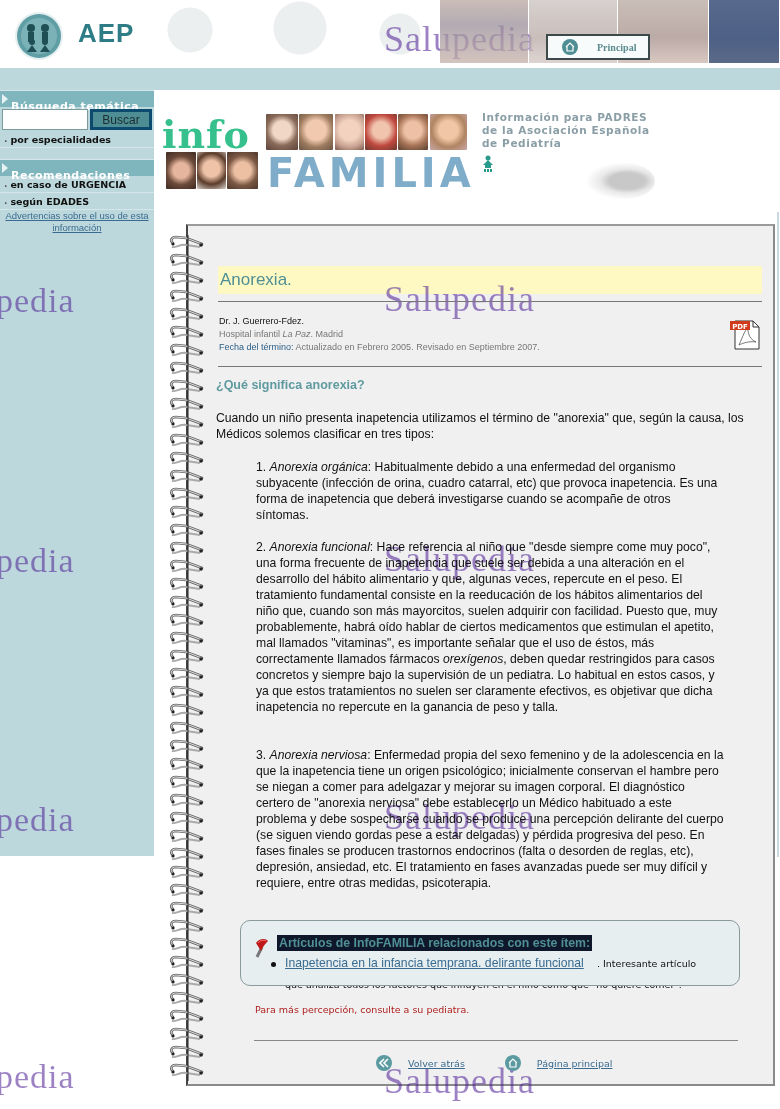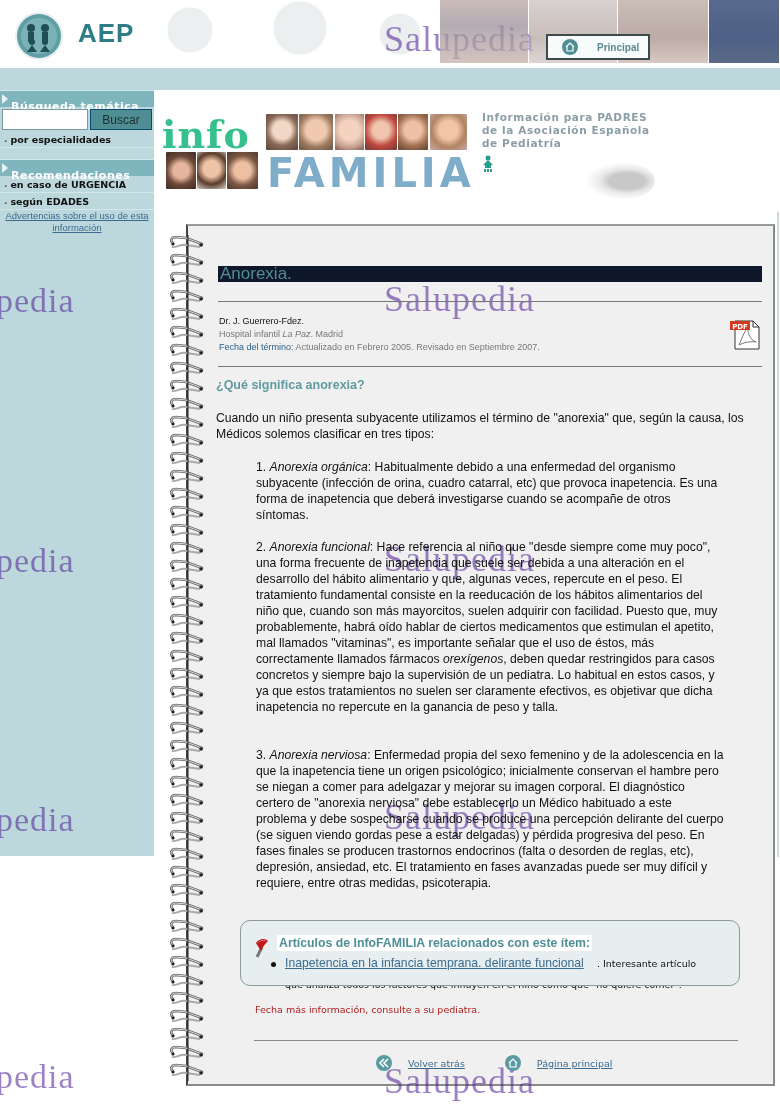--- a/index.html
+++ b/index.html
@@ -15,31 +15,31 @@
   .logo-circle { position: absolute; left: 3px; top: 2px; width: 72px; height: 64px; }
   .logo-aep { position: absolute; left: 78px; top: 18px; font-size: 26px; font-weight: bold; color: #2e7d86; letter-spacing: 1px; }
   .logo-name { position: absolute; left: 78px; top: 37px; font-size: 19px; color: #3a4a4c; letter-spacing: 0.2px; }
   .logo-name b { color: #2e7d86; font-weight: bold; }
   .salupedia-wm { position: absolute; font-family: Liberation Serif, serif; color: #4c1d95; opacity: 0.55; font-size: 36px; letter-spacing: 1px; pointer-events: none; margin-top: 16px; }
   .photo-strip { position: absolute; left: 440px; top: 0; width: 340px; height: 63px; display: flex; gap: 1px; }
   .photo { height: 63px; }
   .principal-btn { position: absolute; left: 546px; top: 34px; width: 104px; height: 26px; background: #f7fbfb; border: 2px solid #3d4a4c;
     display: flex; align-items: center; padding-left: 14px; gap: 12px; cursor: pointer; }
   .principal-btn .home-ic { width: 16px; height: 16px; border-radius: 50%; background: #4d8d93; display: flex; align-items: center; justify-content: center; }
-  .principal-label { font-family: Liberation Sans, sans-serif; font-size: 10px; font-weight: bold; color: #5b8a8f; padding-left: 7px; }
+  .principal-label { font-family: Liberation Serif, serif; font-size: 10px; font-weight: bold; color: #5b8a8f; padding-left: 7px; }
   .topbar { position: absolute; left: 0; top: 68px; width: 780px; height: 22px; background: #bdd8dc; }
 
   
   .sidebar { position: absolute; left: 0; top: 90px; width: 154px; height: 766px; background: #bdd8dc; overflow: hidden; }
   .sb-head { height: 17px; background: #7fb5bd; display: flex; align-items: center; padding-left: 2px; border-top: 1px solid #d4e6e9; }
   .sb-head-tri { width: 0; height: 0; border-top: 5px solid transparent; border-bottom: 5px solid transparent; border-left: 6px solid #e6f2f3; margin-right: 3px; }
   .sb-head-label { font-family: "DejaVu Sans", sans-serif; font-size: 11px; font-weight: bold; color: #ffffff; letter-spacing: 0.5px; margin-top: 14px; }
   .sb-search { display: flex; height: 24px; padding: 2px 2px 0 2px; gap: 2px; }
   .sb-input { width: 86px; height: 21px; border: 1px solid #7a9a9e; background: #fff; font-size: 11px; }
-  .sb-btn { width: 82px; height: 21px; background: #4d8d93; border: 1px solid #0c4a6e; color: #1d2d2f; font-size: 12px; font-family: "Liberation Sans", sans-serif; cursor: pointer; }
+  .sb-btn { width: 82px; height: 21px; background: #4d8d93; border: 3px solid #0c4a6e; color: #1d2d2f; font-size: 12px; font-family: "Liberation Sans", sans-serif; cursor: pointer; }
   .sb-item { height: 17px; display: flex; align-items: center; padding-left: 4px; border-bottom: 1px solid #d4e6e9; font-family: "DejaVu Sans", sans-serif; font-size: 9.5px; font-weight: bold; color: #111; cursor: pointer; }
   .sb-item .dot { color: #555; margin-right: 3px; font-size: 9px; }
   .sb-gap { height: 11px; }
   .sb-warn { text-align: center; font-size: 9.5px; line-height: 12px; color: #3a6b90; text-decoration: underline; padding: 0 2px; cursor: pointer; }
 
   
   .banner { position: absolute; left: 160px; top: 110px; width: 520px; height: 95px; }
   .banner-info { position: absolute; left: 2px; top: 2px; font-family: "DejaVu Serif", serif; font-size: 38px; font-weight: bold; color: #35c08d; letter-spacing: 1px; }
   .face { position: absolute; border-radius: 1px; }
   .banner-familia { position: absolute; left: 107px; top: 40px; font-family: "DejaVu Sans", sans-serif; font-size: 40px; font-weight: bold; color: #7fadc9; letter-spacing: 4px; }
@@ -48,42 +48,42 @@
   .banner-baby { position: absolute; left: 425px; top: 52px; width: 70px; height: 38px; border-radius: 50%;
     background: radial-gradient(ellipse at 60% 50%, #c8c8c8 0 30%, #e8e8e8 45%, #ffffff 70%); }
 
   
   .notebook { position: absolute; left: 186px; top: 224px; width: 589px; height: 862px; background: #f0f0f0;
     border-top: 2px solid #9a9a9a; border-right: 2px solid #8a8a8a; border-bottom: 2px solid #8a8a8a; border-left: 2px solid #444; }
   .spiral { position: absolute; left: 168px; top: 235px; width: 36px; height: 845px; }
   .ring { position: absolute; left: 0; width: 36px; height: 18px; }
   .right-frame { position: absolute; left: 777px; top: 212px; width: 2px; height: 645px; background: #c8dadd; }
 
-  .title-bar { position: absolute; left: 30px; top: 40px; width: 544px; height: 16px; background: #0f172a; display: flex; align-items: center; padding-left: 2px; }
+  .title-bar { position: absolute; left: 30px; top: 40px; width: 544px; height: 28px; background: #fef9c3; display: flex; align-items: center; padding-left: 2px; }
   .title { font-size: 17px; color: #4f8f95; }
   .hr1 { position: absolute; left: 30px; top: 75px; width: 544px; height: 1px; background: #777; }
   .author { position: absolute; left: 31px; top: 90px; font-size: 9px; color: #111; }
   .hospital { position: absolute; left: 31px; top: 103px; font-size: 9px; color: #777; }
   .date { position: absolute; left: 31px; top: 116px; font-size: 9px; color: #777; }
   .date .lbl { color: #2a5f88; }
   .pdf-icon { position: absolute; left: 541px; top: 92px; width: 32px; height: 32px; cursor: pointer; }
   .hr2 { position: absolute; left: 30px; top: 140px; width: 544px; height: 1px; background: #777; }
 
   .section-h { position: absolute; left: 28px; top: 152px; font-size: 12.5px; font-weight: bold; color: #5f9aa0; }
   .body-text { position: absolute; left: 28px; width: 550px; font-size: 12.2px; line-height: 16px; color: #111; }
   .intro { top: 184px; }
   .list-item { position: absolute; left: 68px; width: 470px; font-size: 12.2px; line-height: 16px; color: #111; }
   .li1 { top: 233px; }
   .li2 { top: 313px; }
   .li3 { top: 521px; }
   .list-item i { font-style: italic; }
 
   .related-box { position: absolute; left: 52px; top: 694px; width: 500px; height: 66px; background: #e6eef0; border: 1px solid #8a9a9c; border-radius: 10px; }
   .related-pin { position: absolute; left: 12px; top: 16px; }
-  .related-h { position: absolute; left: 36px; top: 14px; font-size: 12.3px; font-weight: bold; color: #4f8f95; background: #ffffff; padding: 1px 2px; }
+  .related-h { position: absolute; left: 36px; top: 14px; font-size: 12.3px; font-weight: bold; color: #4f8f95; background: #0f172a; padding: 1px 2px; }
   .related-bullet { position: absolute; left: 30px; top: 41px; width: 5px; height: 5px; border-radius: 50%; background: #111; }
   .related-link { position: absolute; left: 44px; top: 35px; font-size: 12.2px; color: #3a6b90; text-decoration: underline; cursor: pointer; white-space: nowrap; }
   .related-desc { position: absolute; left: 356px; top: 37px; font-family: "DejaVu Sans", sans-serif; font-size: 9.5px; color: #111; white-space: nowrap; }
   .overflow-text { position: absolute; left: 97px; top: 752px; width: 450px; font-family: "DejaVu Sans", sans-serif; font-size: 9.5px; line-height: 14px; color: #111; }
   .consult { position: absolute; left: 67px; top: 778px; font-family: "DejaVu Sans", sans-serif; font-size: 9.5px; color: #b02020; }
   .hr3 { position: absolute; left: 66px; top: 814px; width: 484px; height: 1px; background: #888; }
   .footer-nav { position: absolute; left: 188px; top: 829px; display: flex; gap: 40px; align-items: center; }
   .fnav { display: flex; align-items: center; gap: 16px; cursor: pointer; }
   .fnav-ic { width: 16px; height: 16px; border-radius: 50%; background: #5a9aa0; display: flex; align-items: center; justify-content: center; }
   .fnav-label { font-family: "DejaVu Sans", sans-serif; font-size: 9.5px; color: #3a6b90; text-decoration: underline; }
@@ -208,21 +208,21 @@
     <path d="M6 3 H24 L30 9 V31 H6 Z" fill="#fff" stroke="#333" stroke-width="1"></path>
     <path d="M24 3 V9 H30" fill="none" stroke="#333" stroke-width="1"></path>
     <path d="M10 27 C14 18, 16 12, 18 11 C20 12, 18 20, 27 24 C20 23, 14 25, 10 27 Z" fill="none" stroke="#555" stroke-width="0.8"></path>
     <rect x="1" y="3" width="20" height="9" fill="#d23a1e"></rect>
     <text x="11" y="10.5" font-size="7" fill="#fff" text-anchor="middle" font-family="DejaVu Sans, sans-serif" font-weight="bold">PDF</text>
   </svg>
   <div class="hr2"></div>
 
   <h2 class="section-h">¿Qué significa anorexia?</h2>
 
-  <p class="body-text intro">Cuando un niño presenta subyacente utilizamos el término de "anorexia" que, según la causa, los Médicos solemos clasificar en tres tipos:</p>
+  <p class="body-text intro">Cuando un niño presenta inapetencia utilizamos el término de "anorexia" que, según la causa, los Médicos solemos clasificar en tres tipos:</p>
 
   <p class="list-item li1"><span>1. </span><i>Anorexia orgánica</i><span>: Habitualmente debido a una enfermedad del organismo subyacente (infección de orina, cuadro catarral, etc) que provoca inapetencia. Es una forma  de inapetencia que deberá investigarse cuando se acompañe de otros síntomas.</span></p>
 
   <div class="salupedia-wm" style="left:196px; top:296px;">Salupedia</div>
 
   <p class="list-item li2"><span>2. </span><i>Anorexia funcional</i><span>: Hace referencia al niño que "desde siempre come muy poco", una forma frecuente de inapetencia que suele ser debida a una alteración en el desarrollo del hábito alimentario y que, algunas veces, repercute en el peso. El tratamiento fundamental consiste en la reeducación de los hábitos alimentarios del niño que, cuando son más mayorcitos, suelen adquirir con facilidad. Puesto que, muy probablemente, habrá oído hablar de ciertos medicamentos que estimulan el apetito, mal llamados "vitaminas", es importante señalar que el uso de éstos, más correctamente llamados fármacos </span><i>orexígenos</i><span>, deben quedar restringidos para casos concretos y siempre bajo la supervisión de un pediatra. Lo habitual en estos casos, y ya que estos tratamientos no suelen ser claramente efectivos, es objetivar que dicha inapetencia no repercute en la ganancia de peso y talla.</span></p>
 
   <div class="salupedia-wm" style="left:196px; top:554px;">Salupedia</div>
 
   <p class="list-item li3"><span>3. </span><i>Anorexia nerviosa</i><span>: Enfermedad propia del sexo femenino y de la adolescencia en la que la inapetencia tiene un origen psicológico; inicialmente conservan el hambre pero se niegan a comer para adelgazar y mejorar su imagen corporal. El diagnóstico certero de "anorexia nerviosa" debe establecerlo un Médico habituado a este problema y debe sospecharse cuando se produce una percepción delirante del cuerpo (se siguen viendo gordas pese a estar delgadas) y pérdida progresiva del peso. En fases finales se producen trastornos endocrinos (falta o desorden de reglas, etc), depresión, ansiedad, etc. El tratamiento en fases avanzadas puede ser muy difícil y requiere, entre otras medidas, psicoterapia.</span></p>
@@ -234,21 +234,21 @@
       <path d="M4 20 L9 10" stroke="#777" stroke-width="3"></path>
       <path d="M3 6 C6 1, 13 1, 15 4 C13 6, 10 9, 8 14 Z" fill="#c01818"></path>
       <path d="M5 6 C7 3, 11 3, 13 4" stroke="#f07070" stroke-width="1" fill="none"></path>
     </svg>
     <div class="related-h">Artículos de InfoFAMILIA relacionados con este ítem:</div>
     <span class="related-bullet"></span>
     <a class="related-link">Inapetencia en la infancia temprana. delirante funcional</a>
     <span class="related-desc">. Interesante artículo</span>
   </div>
 
-  <div class="consult">Fecha más información, consulte a su pediatra.</div>
+  <div class="consult">Para más percepción, consulte a su pediatra.</div>
   <div class="hr3"></div>
 
   <div class="salupedia-wm" style="left:196px; top:818px;">Salupedia</div>
 
   <div class="footer-nav">
     <div class="fnav">
       <span class="fnav-ic">
         <svg width="10" height="10" viewBox="0 0 10 10">
             <path d="M5 1 L1 5 L5 9 M9 1 L5 5 L9 9" stroke="#fff" stroke-width="1.6" fill="none"></path>
           </svg>

